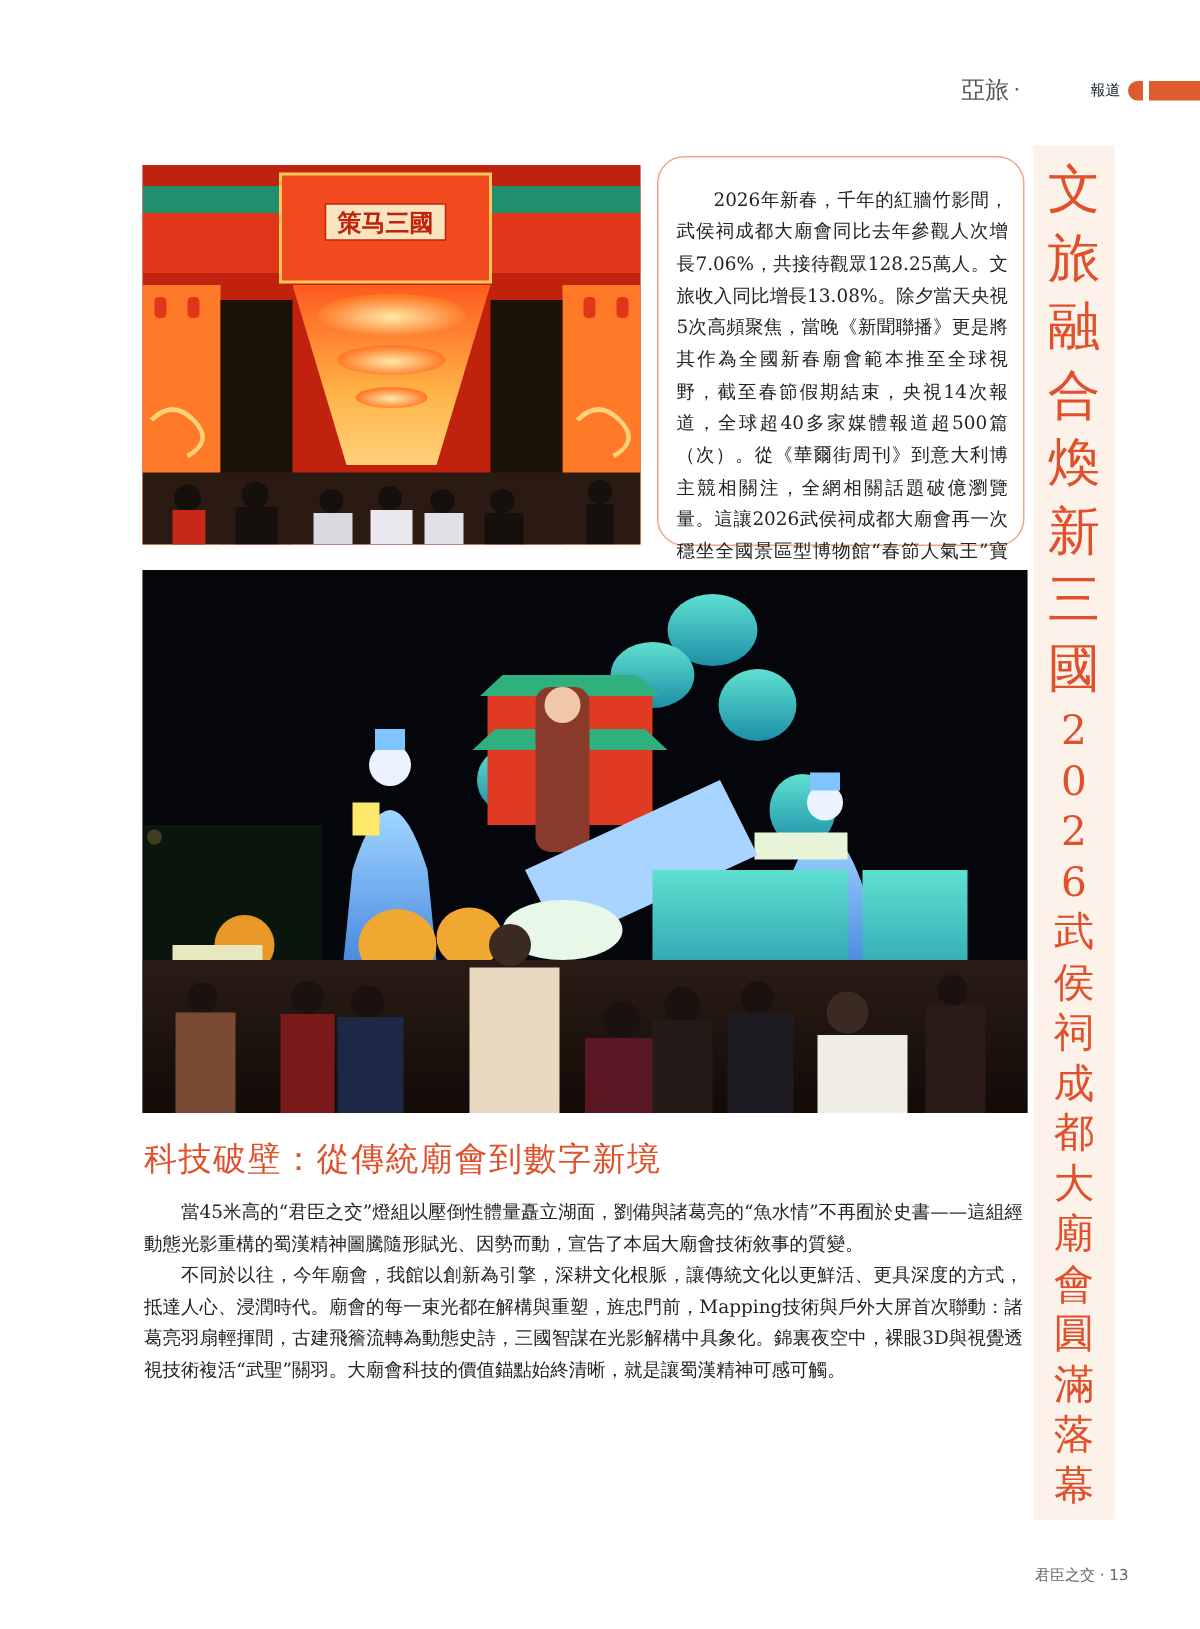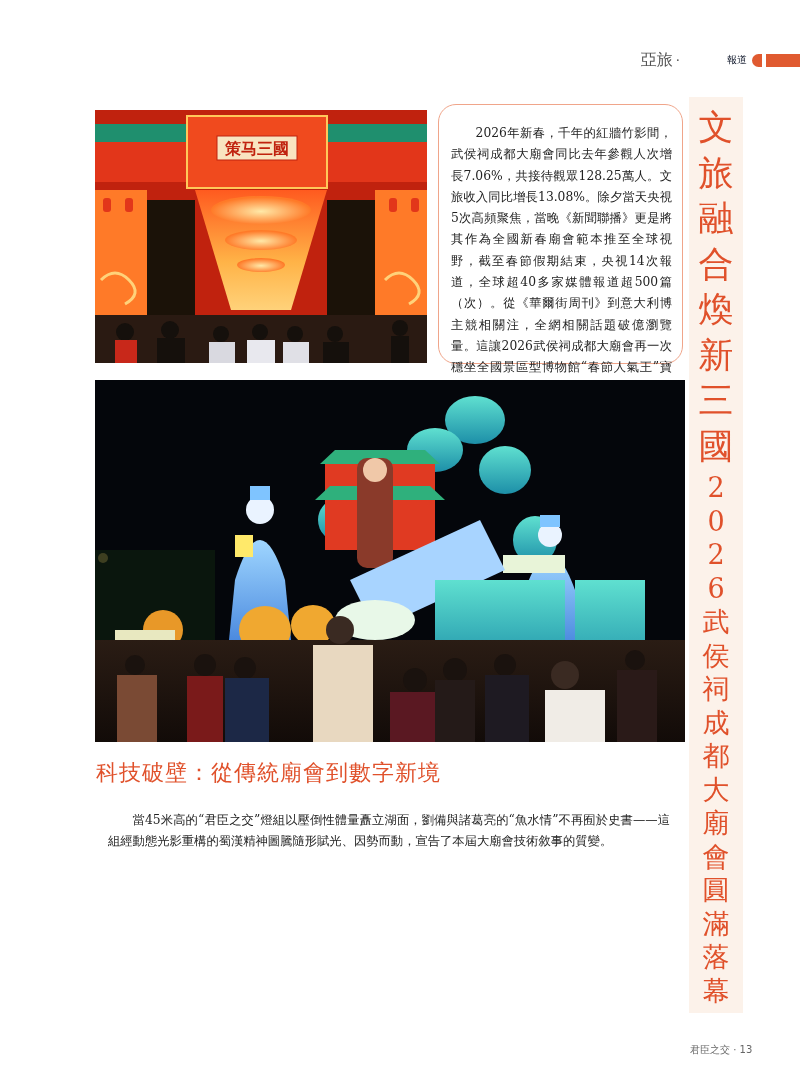--- a/index.html
+++ b/index.html
@@ -23,21 +23,21 @@
 
   .banner { position:absolute; left:689px; top:97px; width:54px; height:916px; background:#fcf2ea; }
   .banner-title { position:absolute; top:8px; left:0; width:54px; text-align:center;
                   color:#e0512b; font-size:35px; line-height:45.5px; }
   .banner-sub { position:absolute; top:374px; left:0; width:54px; text-align:center;
                 color:#e0512b; font-size:27px; line-height:33.5px; }
   .vchar { display:block; }
 
   .section-title { position:absolute; left:96px; top:758px; font-size:22px; color:#e0512b; letter-spacing:1px; }
   .article { position:absolute; left:96px; top:798px; width:586px; }
-  .article p { margin:12px; font-size:12.3px; line-height:21px; text-indent:2em; color:#222; text-align:justify; }
+  .article p { margin:0; font-size:12.3px; line-height:21px; text-indent:2em; color:#222; text-align:justify; }
 
   .footer { position:absolute; top:1043px; left:690px; font-size:10px; color:#666; font-family:"DejaVu Sans", sans-serif; }
 </style>
 </head>
 <body>
 
 <div class="header">
   <span class="hdr-brand">亞旅</span>
   <span class="hdr-dot">·</span>
   <span class="hdr-section">報道</span>
@@ -216,19 +216,20 @@
     <span class="vchar">滿</span>
     <span class="vchar">落</span>
     <span class="vchar">幕</span>
   </div>
 </div>
 
 <div class="section-title">科技破壁：從傳統廟會到數字新境</div>
 
 <div class="article">
   <p>當45米高的“君臣之交”燈組以壓倒性體量矗立湖面，劉備與諸葛亮的“魚水情”不再囿於史書——這組經動態光影重構的蜀漢精神圖騰隨形賦光、因勢而動，宣告了本屆大廟會技術敘事的質變。</p>
+  <p>不同於以往，今年廟會，我館以創新為引擎，深耕文化根脈，讓傳統文化以更鮮活、更具深度的方式，抵達人心、浸潤時代。廟會的每一束光都在解構與重塑，旌忠門前，Mapping技術與戶外大屏首次聯動：諸葛亮羽扇輕揮間，古建飛簷流轉為動態史詩，三國智謀在光影解構中具象化。錦裏夜空中，裸眼3D與視覺透視技術複活“武聖”關羽。大廟會科技的價值錨點始終清晰，就是讓蜀漢精神可感可觸。</p>
 </div>
 
 <div class="footer">
   <span>君臣之交</span>
   <span>·</span>
   <span>13</span>
 </div>
 
 </body></html>

